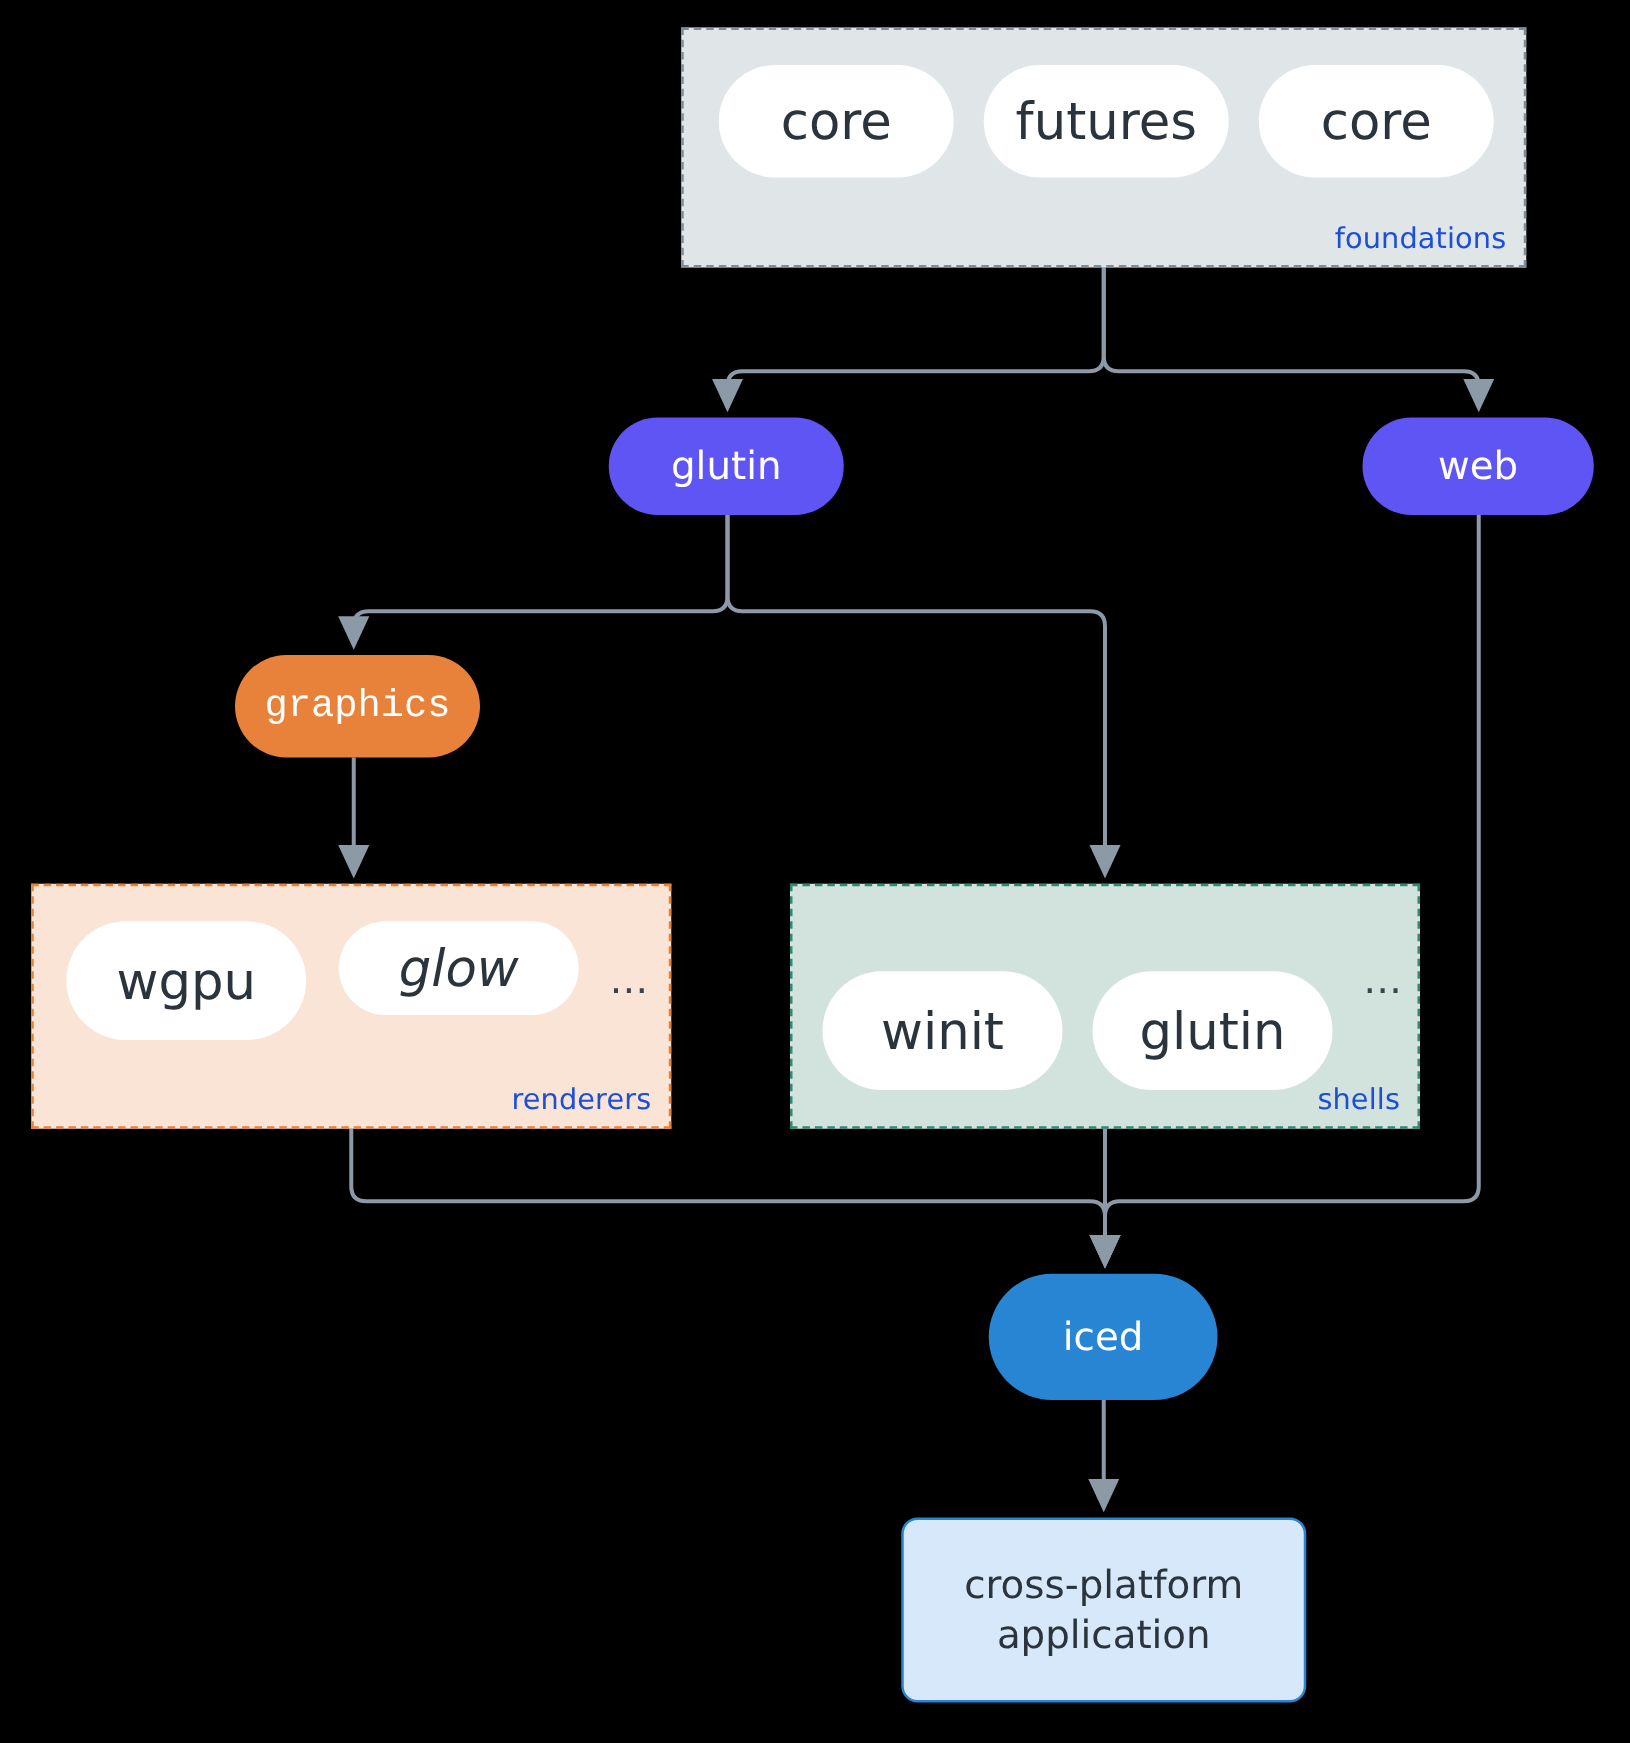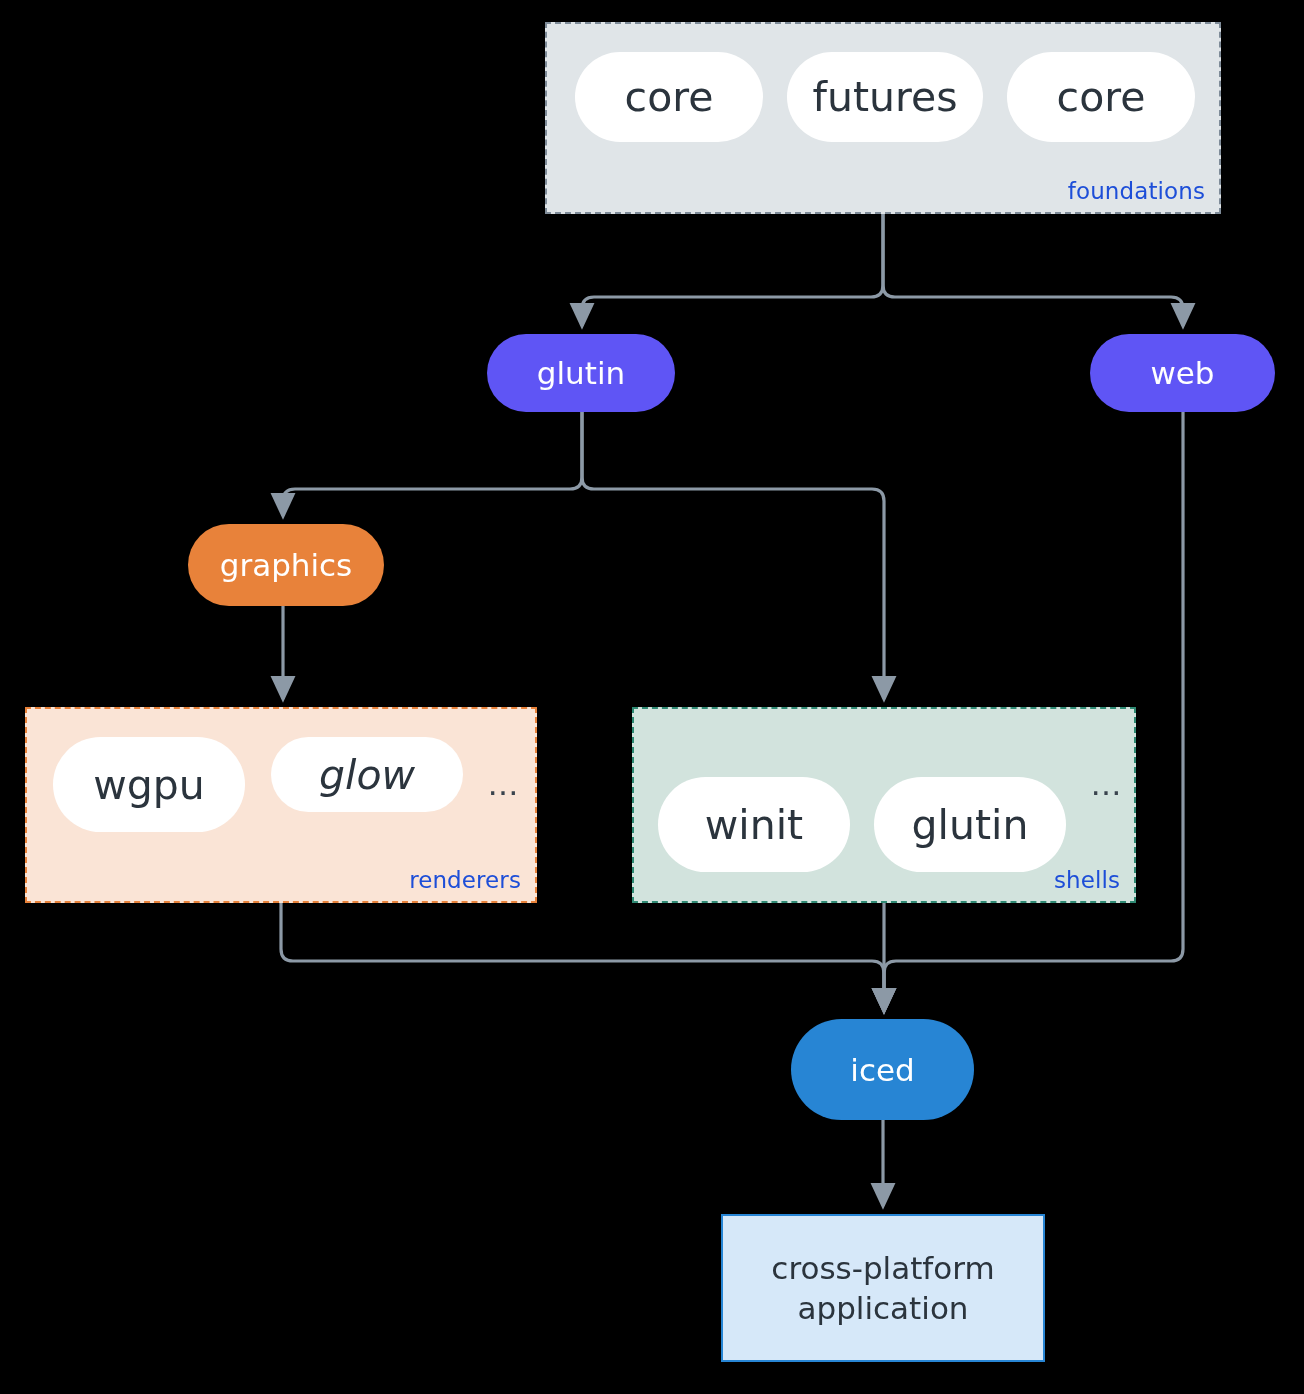--- a/index.html
+++ b/index.html
@@ -71,21 +71,21 @@
     box-sizing: border-box;
     display: flex;
     align-items: center;
     justify-content: center;
     color: #ffffff;
     font-size: 31px;
     white-space: nowrap;
   }
   .node.stadium { border-radius: 999px; }
   .node.rect {
-    border-radius: 0;
+    border-radius: 13px;
     flex-direction: column;
     line-height: 1.3;
   }
 </style>
 </head>
 <body>
 
 <div id="stage" style="background: rgb(0, 0, 0);">
 
   <svg class="edges" viewBox="0 0 1304 1394" xmlns="http://www.w3.org/2000/svg">
@@ -140,21 +140,21 @@
       </div>
     <div class="cluster-label">shells</div>
   </div>
 
   <div class="node stadium" style="left: 487px; top: 334px; width: 188px; height: 78px; background: rgb(95, 85, 245); color: rgb(255, 255, 255);">
       <span>glutin</span>
     </div>
   <div class="node stadium" style="left: 1090px; top: 334px; width: 185px; height: 78px; background: rgb(95, 85, 245); color: rgb(255, 255, 255);">
       <span>web</span>
     </div>
-  <div class="node stadium" style="left: 188px; top: 524px; width: 196px; height: 82px; background: rgb(232, 130, 58); color: rgb(255, 255, 255);">
+  <div class="node stadium" style="left: 188px; top: 524px; width: 196px; height: 82px; background: rgb(232, 130, 58); color: rgb(255, 255, 255); font-family: Liberation Mono, monospace;">
       <span>graphics</span>
     </div>
   <div class="node stadium" style="left: 791px; top: 1019px; width: 183px; height: 101px; background: rgb(39, 133, 212); color: rgb(255, 255, 255);">
       <span>iced</span>
     </div>
   <div class="node rect" style="left: 721px; top: 1214px; width: 324px; height: 148px; background: rgb(214, 232, 249); color: rgb(43, 52, 61); border: 2.5px solid rgb(39, 133, 212);">
       <div>cross-platform</div>
       <div>application</div>
     </div>
 

